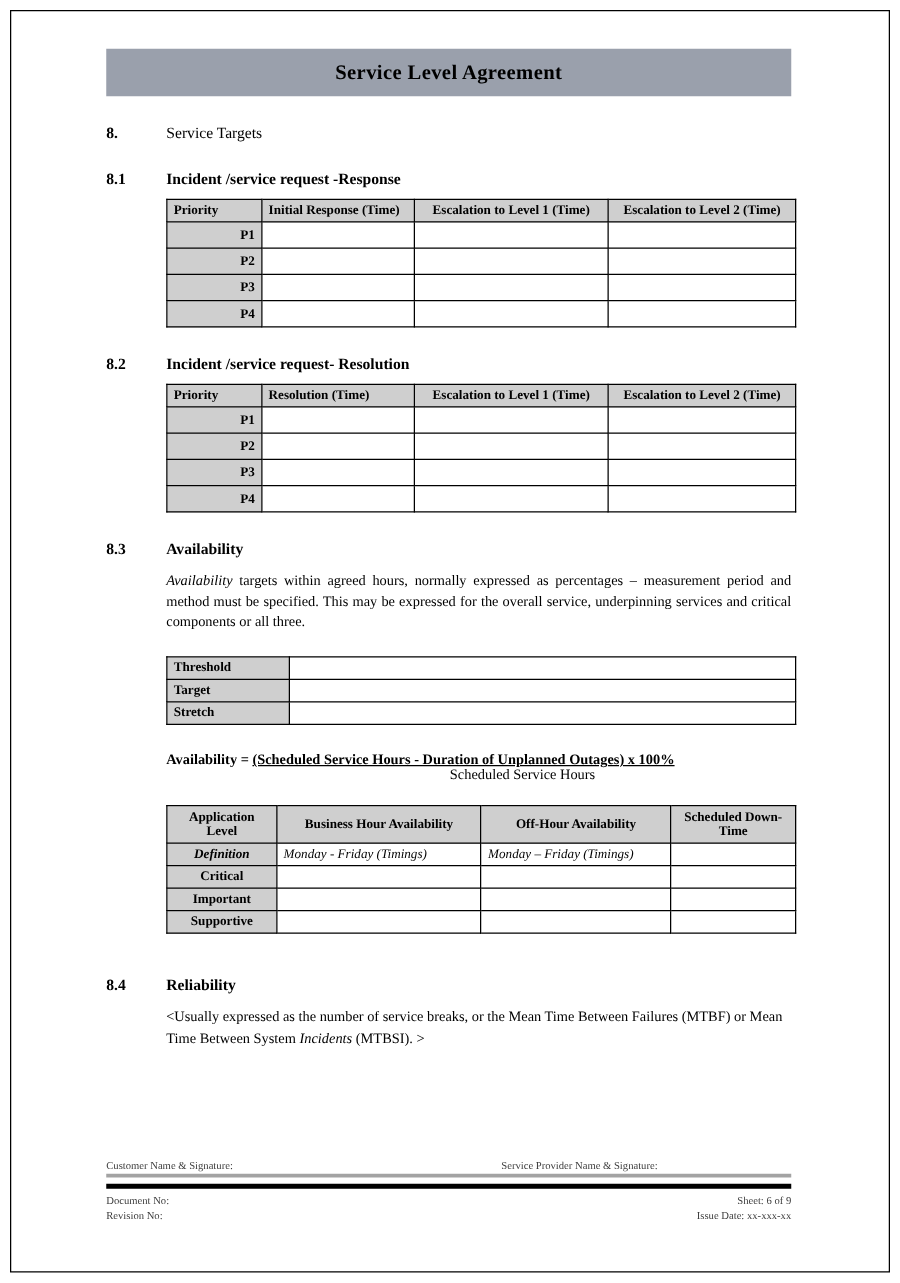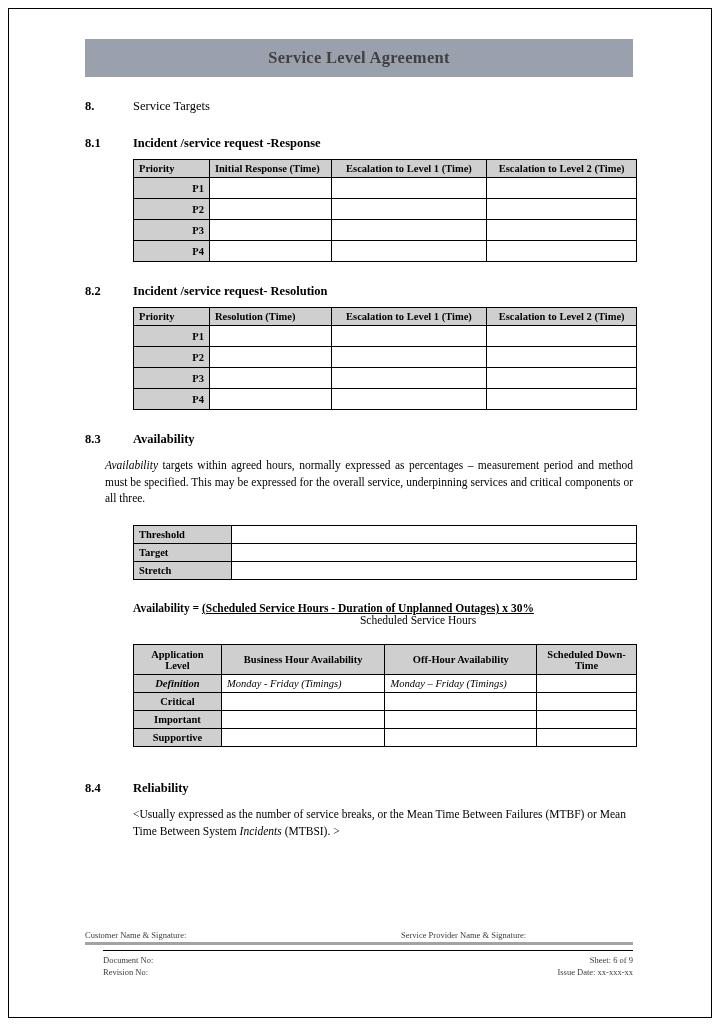--- a/index.html
+++ b/index.html
@@ -29,21 +29,21 @@
   }
   
   .banner {
     background: #9aa0ac;
     height: 38px;
     display: flex;
     align-items: center;
     justify-content: center;
   }
   .banner-title {
-    color: #404040;
+    color: #000000;
     font-size: 16.5px;
     font-weight: bold;
     letter-spacing: 0.3px;
   }
   
   .h-row {
     display: flex;
     margin-top: 22px;
   }
   .h-num {
@@ -57,21 +57,21 @@
   }
   .sub-num {
     width: 48px;
     font-weight: bold;
     font-size: 12.5px;
   }
   .sub-text {
     font-weight: bold;
     font-size: 12.5px;
   }
-  .body-indent { margin-left: 20px; }
+  .body-indent { margin-left: 48px; }
   
   table {
     border-collapse: collapse;
     font-size: 11px;
   }
   table td, table th {
     border: 1px solid #000000;
     padding: 3px 5px;
     vertical-align: middle;
   }
@@ -169,23 +169,22 @@
     display: flex;
     justify-content: space-between;
     border-bottom: 3px solid #a3a3a3;
     padding-bottom: 2px;
   }
   .sig-right { width: 232px; }
   .foot-grid {
     display: flex;
     justify-content: space-between;
     margin-top: 5px;
-    border-top: 1px solid #000000;
+    border-top: 4px solid #000000;
     padding-top: 3px;
-    margin-left: 18px;
   }
   .foot-left div, .foot-right div { line-height: 1.5; }
   .foot-right { text-align: right; }
 </style>
 </head>
 <body>
 
 <div class="page">
 
   <div class="content">
@@ -316,21 +315,21 @@
       </tr>
       <tr>
         <td class="lbl">Stretch</td>
         <td class="blank"></td>
       </tr>
     </tbody>
       </table>
 
     <div class="formula-wrap">
       <div class="formula-line1">
-        <span>Availability = </span><span class="u">(Scheduled Service Hours - Duration of Unplanned Outages) x 30%</span>
+        <span>Availability = </span><span class="u">(Scheduled Service Hours - Duration of Unplanned Outages) x 100%</span>
       </div>
       <div class="formula-line2">Scheduled Service Hours</div>
     </div>
 
     <table class="tbl-app">
       <colgroup>
           <col class="c1">
           <col class="c2">
           <col class="c3">
           <col class="c4">

